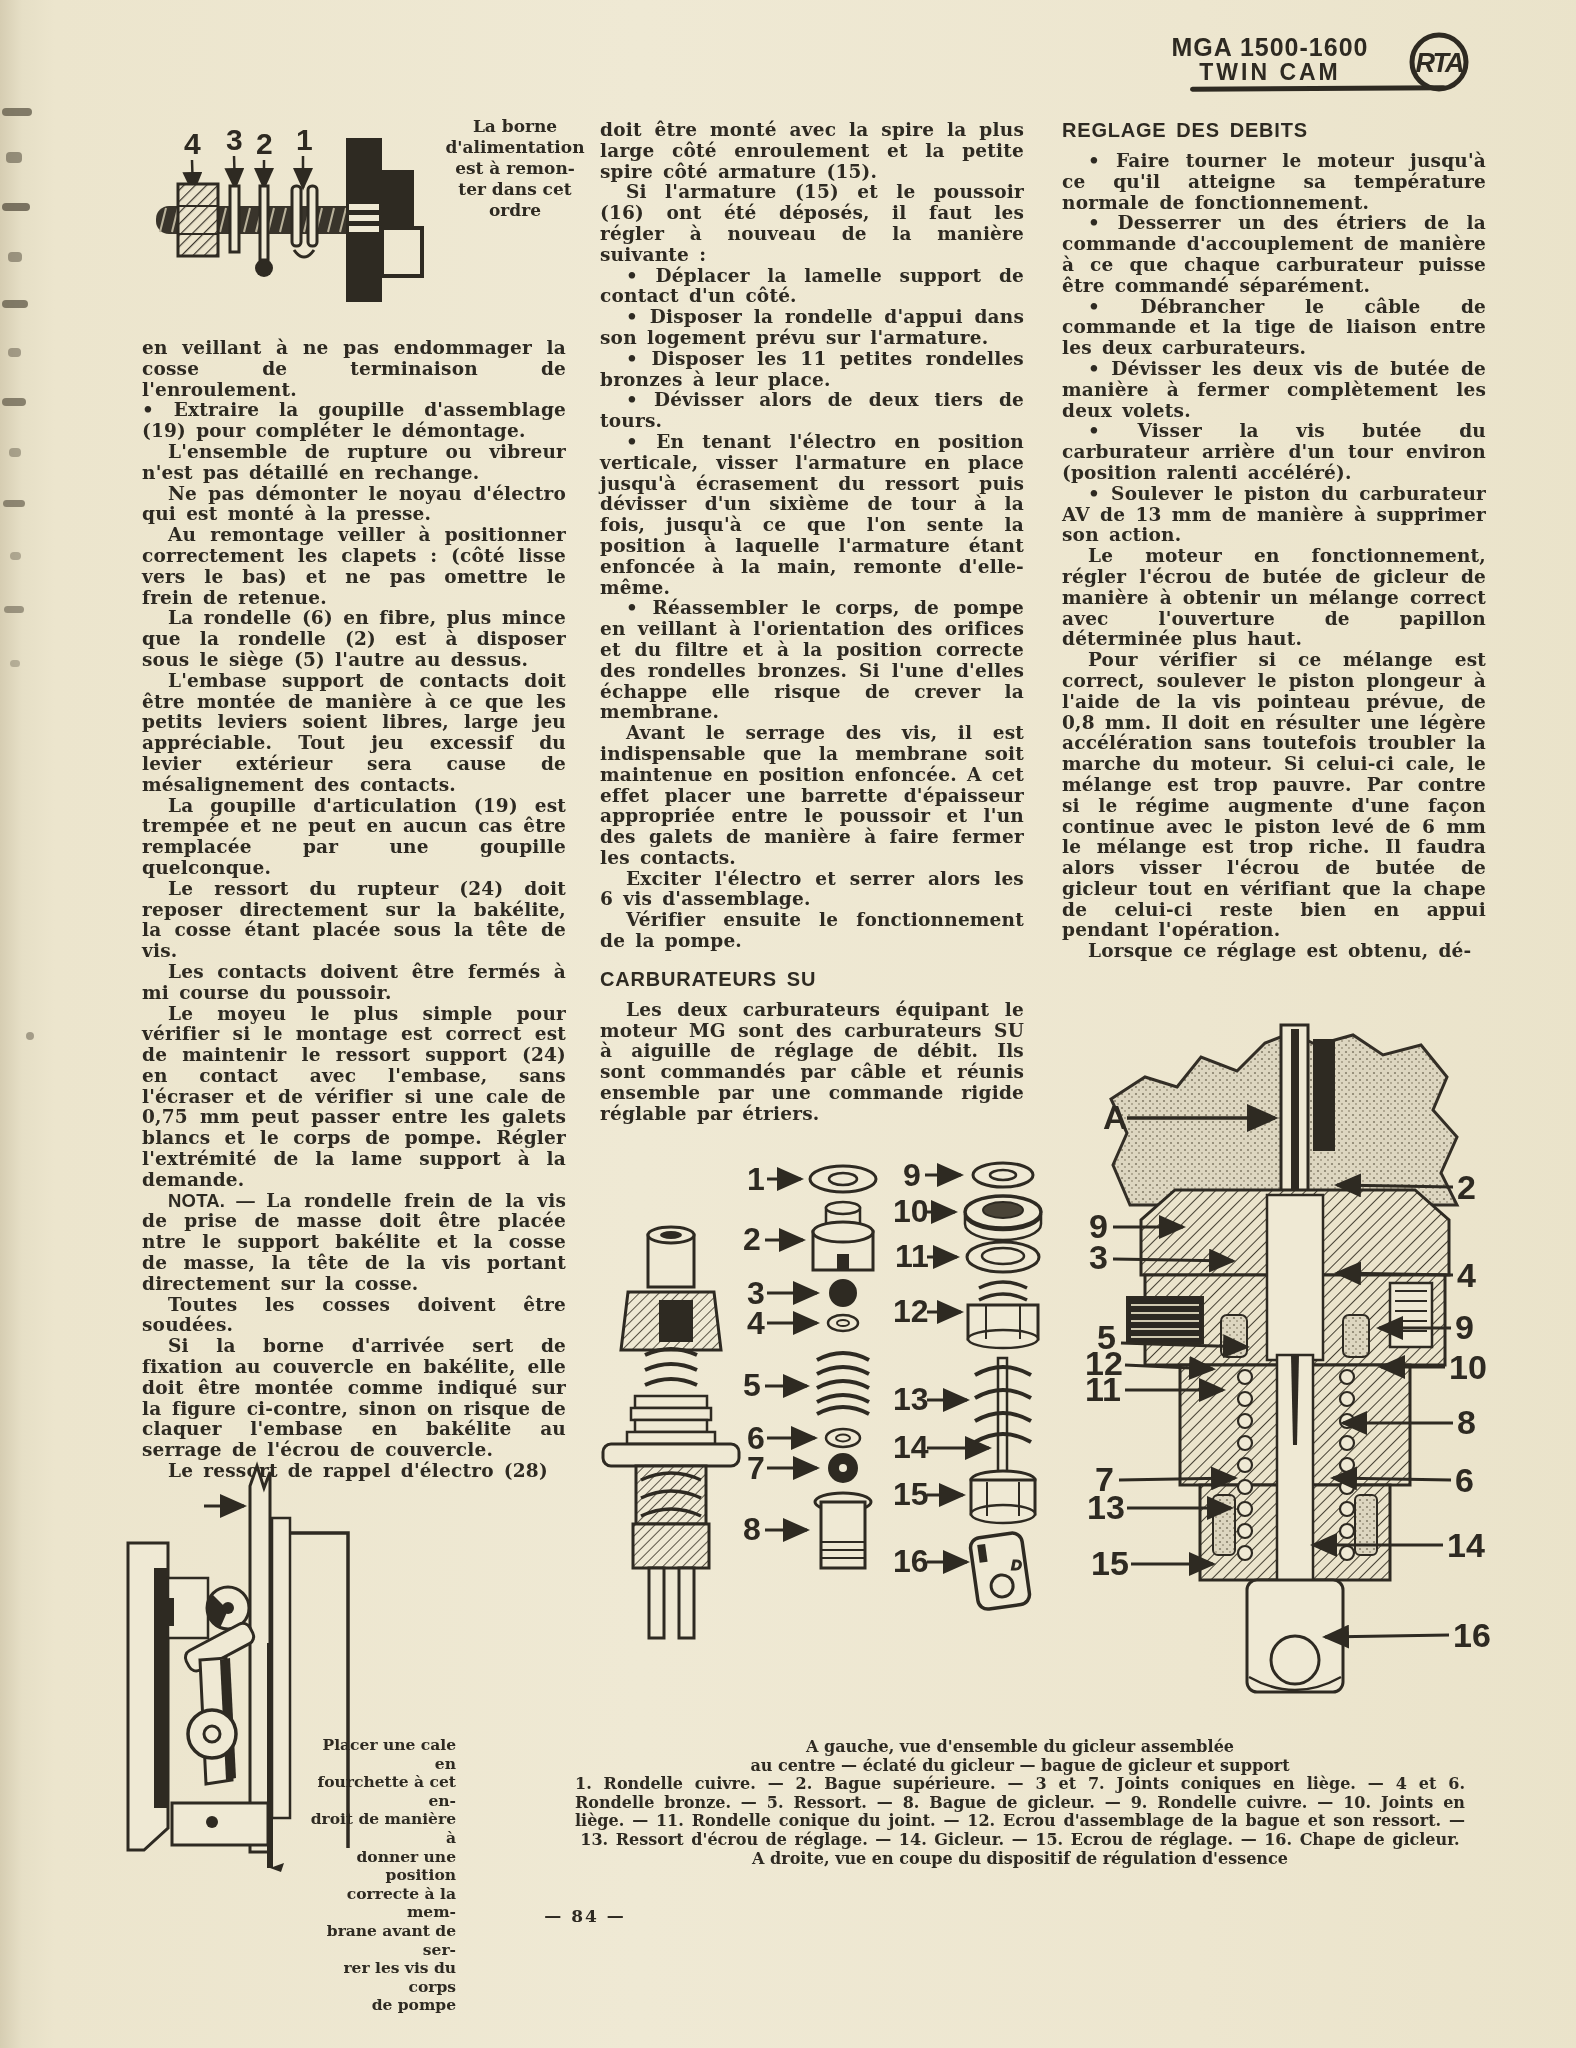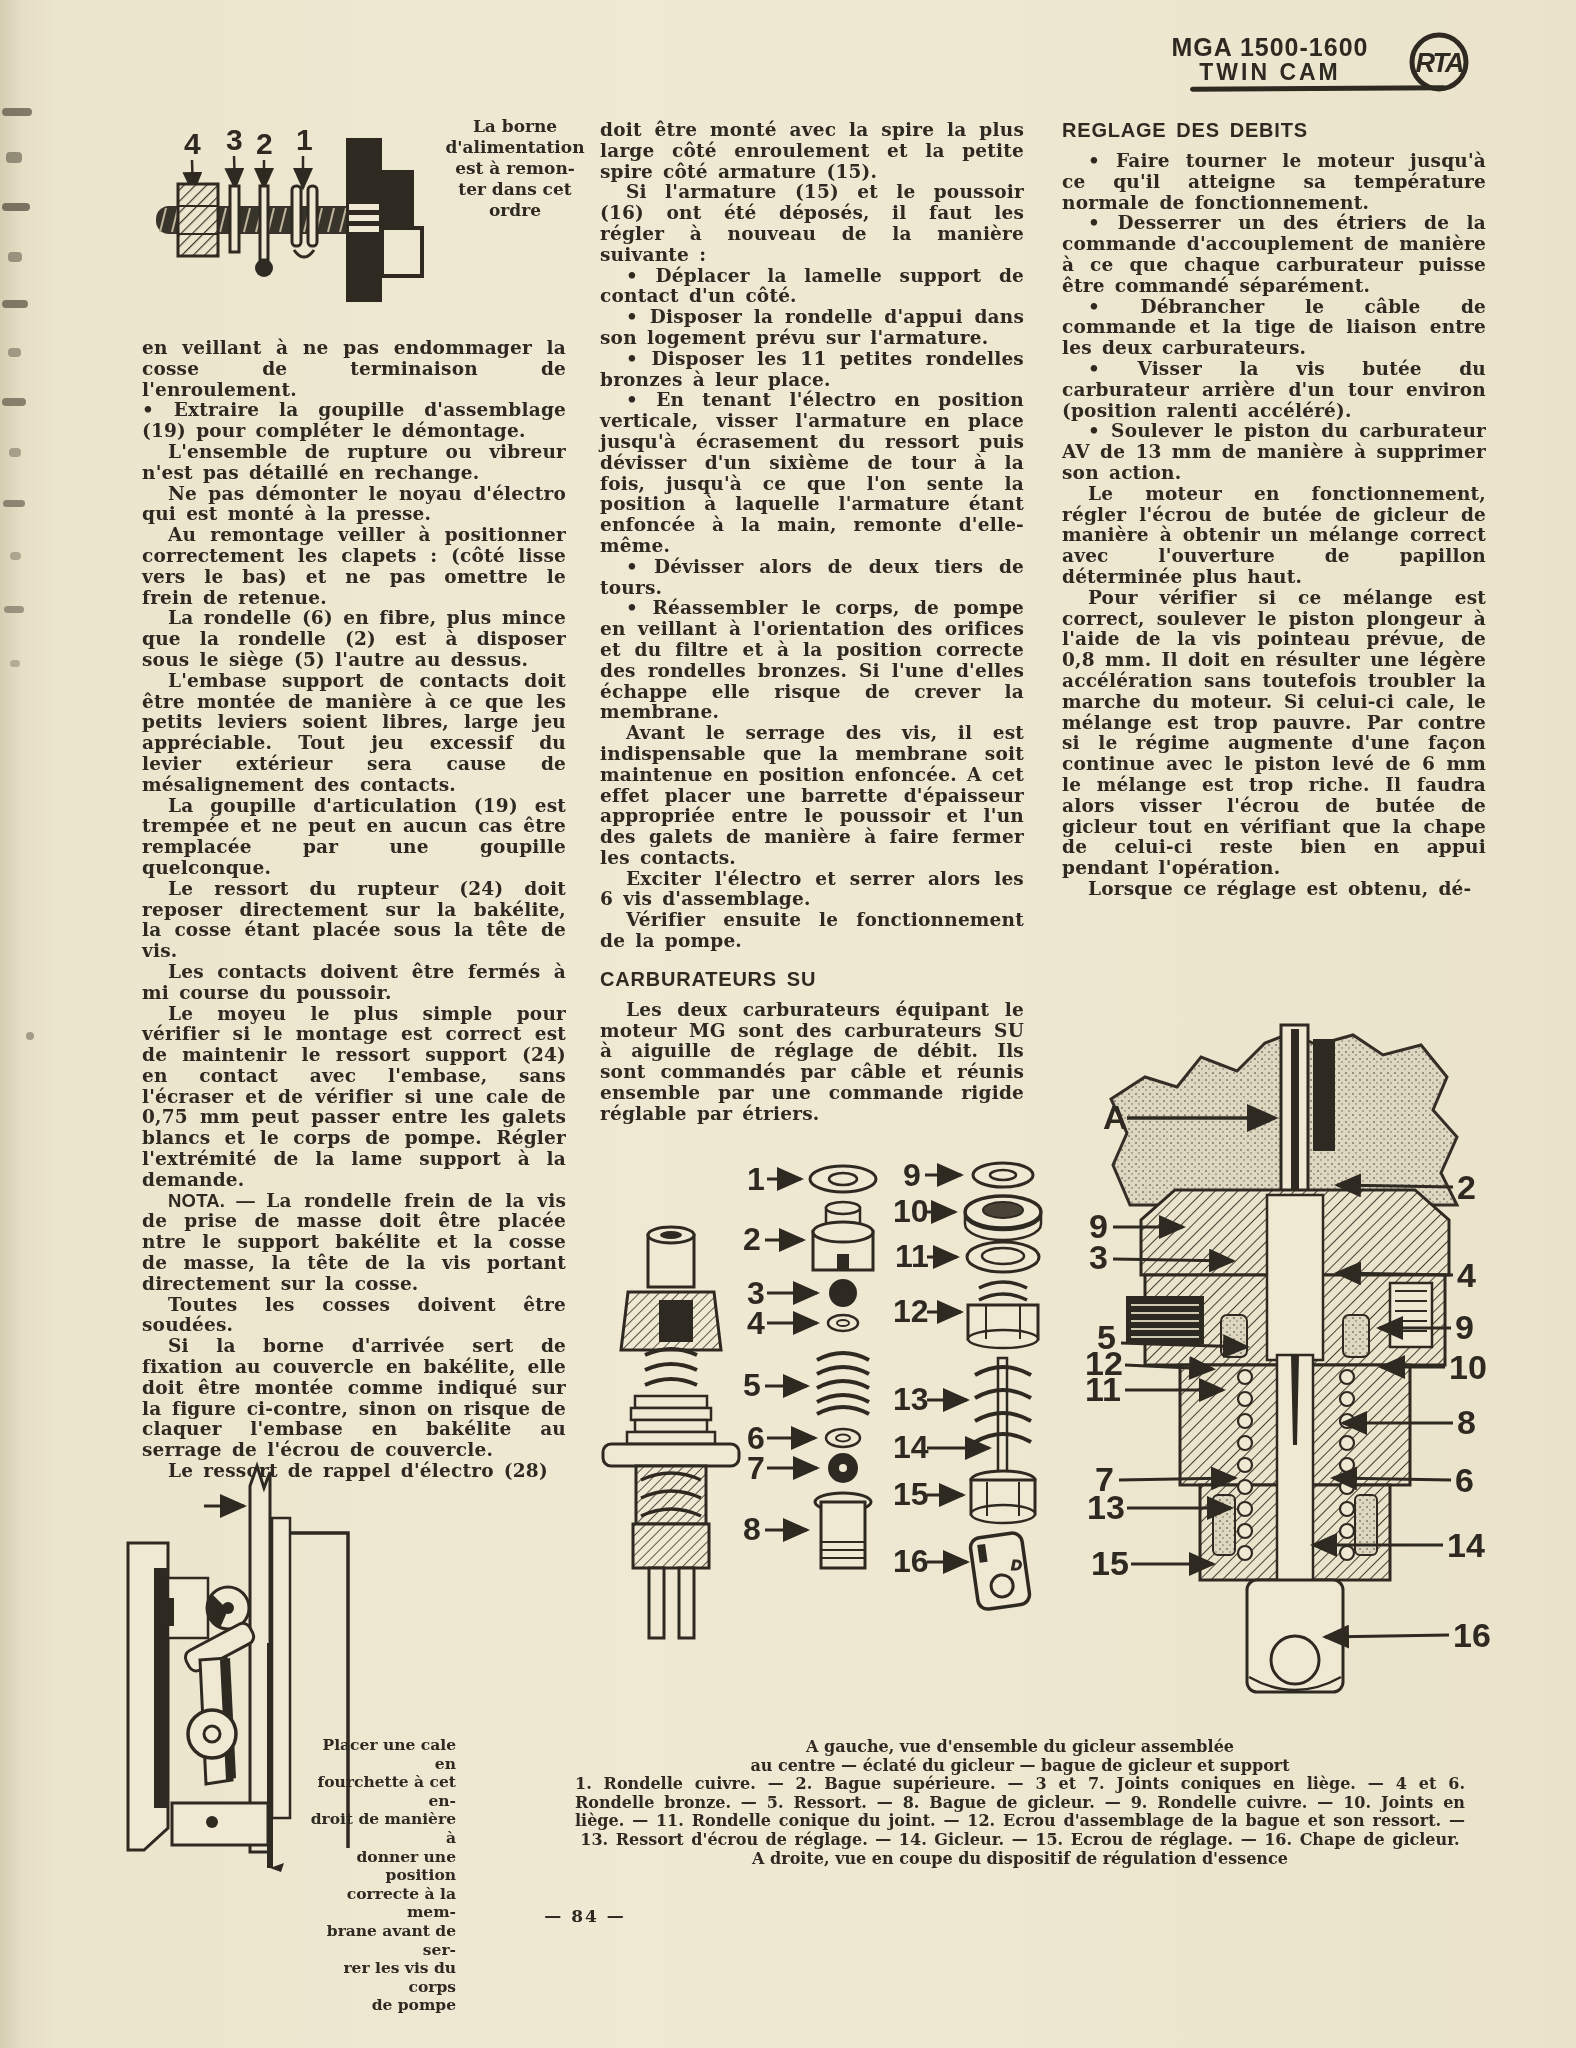--- a/index.html
+++ b/index.html
@@ -165,35 +165,36 @@
     <p>Si la borne d'arrivée sert de fixation au couvercle en bakélite, elle doit être montée comme indiqué sur la figure ci-contre, sinon on risque de claquer l'embase en bakélite au serrage de l'écrou de couvercle.</p>
     <p>Le ressort de rappel d'électro (28)</p>
   </div>
 
   <div class="col" style="left:600px;top:120px;width:424px">
     <p class="cont">doit être monté avec la spire la plus large côté enroulement et la petite spire côté armature (15).</p>
     <p>Si l'armature (15) et le poussoir (16) ont été déposés, il faut les régler à nouveau de la manière suivante :</p>
     <p>• Déplacer la lamelle support de contact d'un côté.</p>
     <p>• Disposer la rondelle d'appui dans son logement prévu sur l'armature.</p>
     <p>• Disposer les 11 petites rondelles bronzes à leur place.</p>
+    <p>• Dévisser alors de deux tiers de tours.</p>
     <p>• En tenant l'électro en position verticale, visser l'armature en place jusqu'à écrasement du ressort puis dévisser d'un sixième de tour à la fois, jusqu'à ce que l'on sente la position à laquelle l'armature étant enfoncée à la main, remonte d'elle-même.</p>
-    <p>• Dévisser alors de deux tiers de tours.</p>
     <p>• Réassembler le corps, de pompe en veillant à l'orientation des orifices et du filtre et à la position correcte des rondelles bronzes. Si l'une d'elles échappe elle risque de crever la membrane.</p>
     <p>Avant le serrage des vis, il est indispensable que la membrane soit maintenue en position enfoncée. A cet effet placer une barrette d'épaisseur appropriée entre le poussoir et l'un des galets de manière à faire fermer les contacts.</p>
     <p>Exciter l'électro et serrer alors les 6 vis d'assemblage.</p>
     <p>Vérifier ensuite le fonctionnement de la pompe.</p>
     <h2 class="subhead mid">CARBURATEURS SU</h2>
     <p>Les deux carburateurs équipant le moteur MG sont des carburateurs SU à aiguille de réglage de débit. Ils sont commandés par câble et réunis ensemble par une commande rigide réglable par étriers.</p>
   </div>
 
   <div class="col" style="left:1062px;top:118px;width:424px">
     <h2 class="subhead">REGLAGE DES DEBITS</h2>
     <p>• Faire tourner le moteur jusqu'à ce qu'il atteigne sa température normale de fonctionnement.</p>
     <p>• Desserrer un des étriers de la commande d'accouplement de manière à ce que chaque carburateur puisse être commandé séparément.</p>
     <p>• Débrancher le câble de commande et la tige de liaison entre les deux carburateurs.</p>
+    <p>• Dévisser les deux vis de butée de manière à fermer complètement les deux volets.</p>
     <p>• Visser la vis butée du carburateur arrière d'un tour environ (position ralenti accéléré).</p>
     <p>• Soulever le piston du carburateur AV de 13 mm de manière à supprimer son action.</p>
     <p>Le moteur en fonctionnement, régler l'écrou de butée de gicleur de manière à obtenir un mélange correct avec l'ouverture de papillon déterminée plus haut.</p>
     <p>Pour vérifier si ce mélange est correct, soulever le piston plongeur à l'aide de la vis pointeau prévue, de 0,8 mm. Il doit en résulter une légère accélération sans toutefois troubler la marche du moteur. Si celui-ci cale, le mélange est trop pauvre. Par contre si le régime augmente d'une façon continue avec le piston levé de 6 mm le mélange est trop riche. Il faudra alors visser l'écrou de butée de gicleur tout en vérifiant que la chape de celui-ci reste bien en appui pendant l'opération.</p>
     <p>Lorsque ce réglage est obtenu, dé-</p>
   </div>
 
   <svg class="fig" style="left:455px;top:1150px" width="612" height="512" viewBox="0 0 612 512">
     <defs>
       <marker id="ah2" markerWidth="10" markerHeight="8" refX="8" refY="4" orient="auto">

